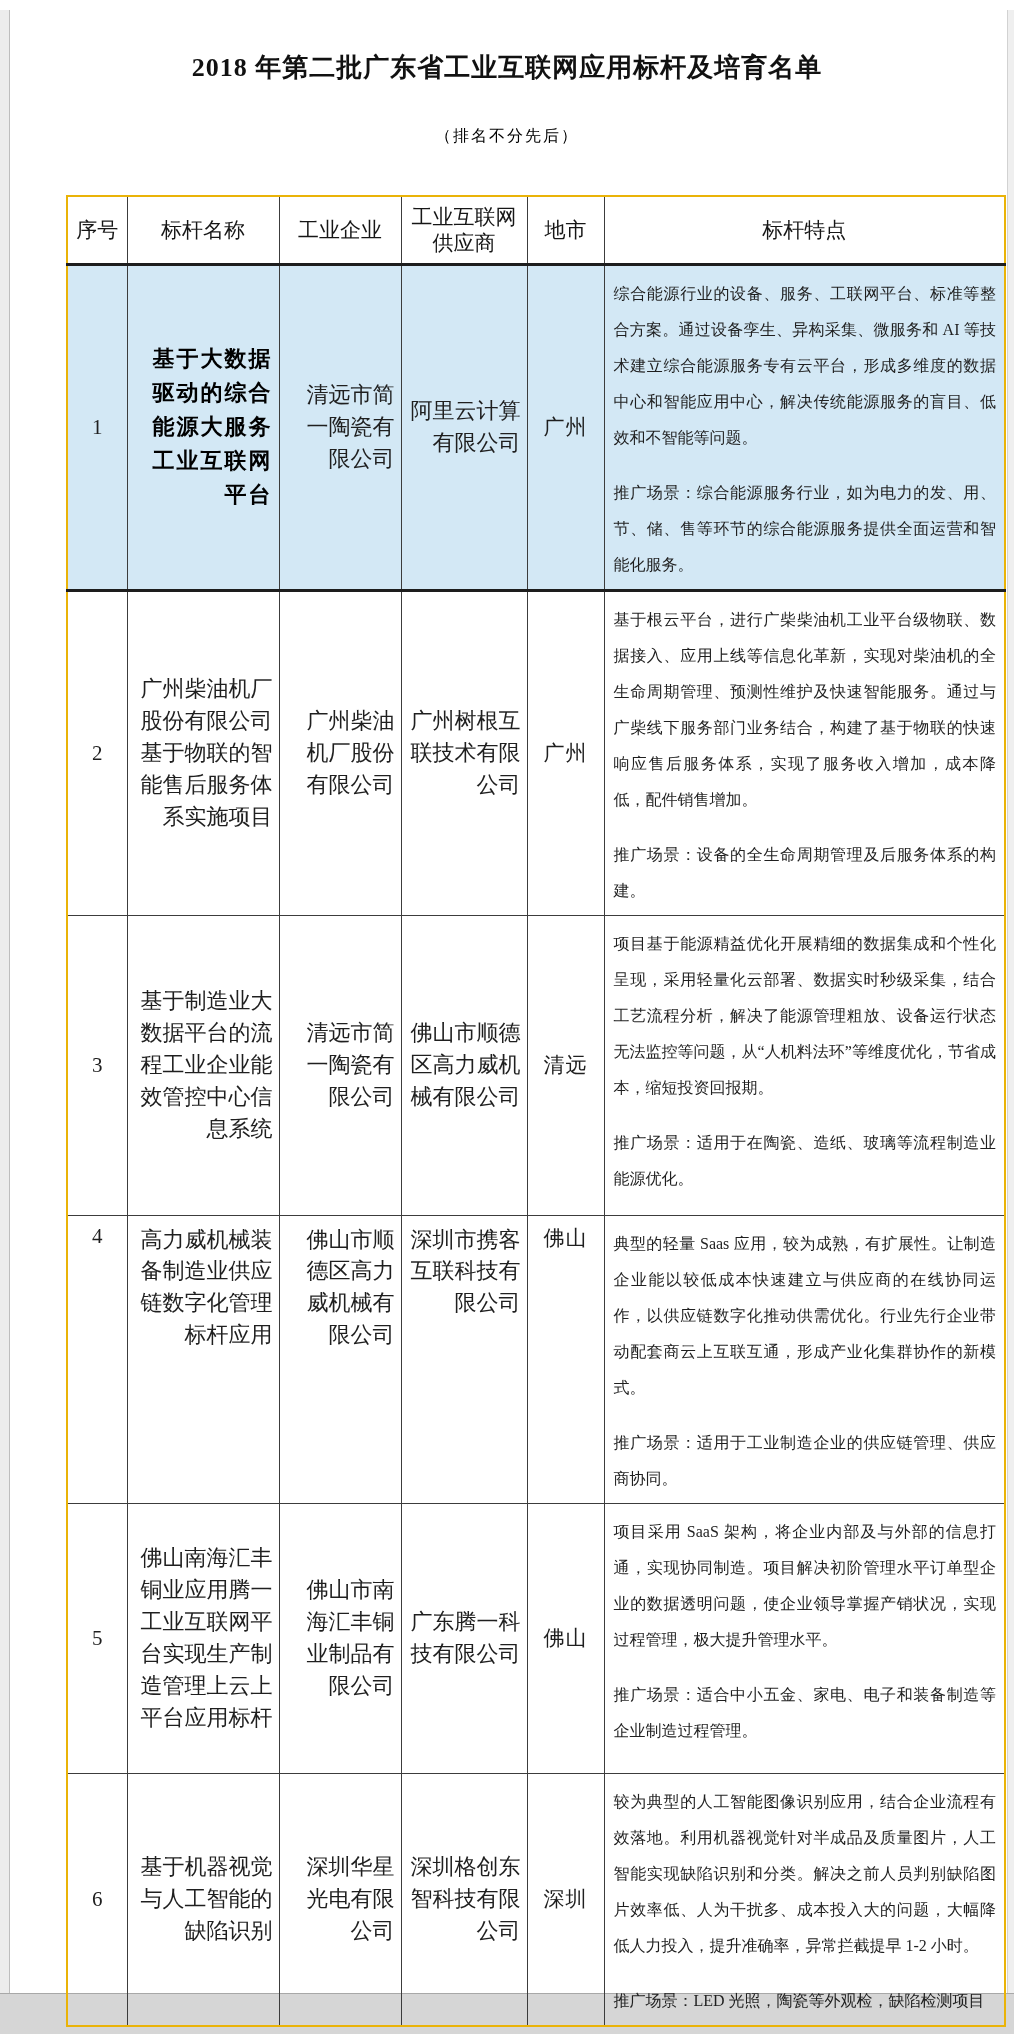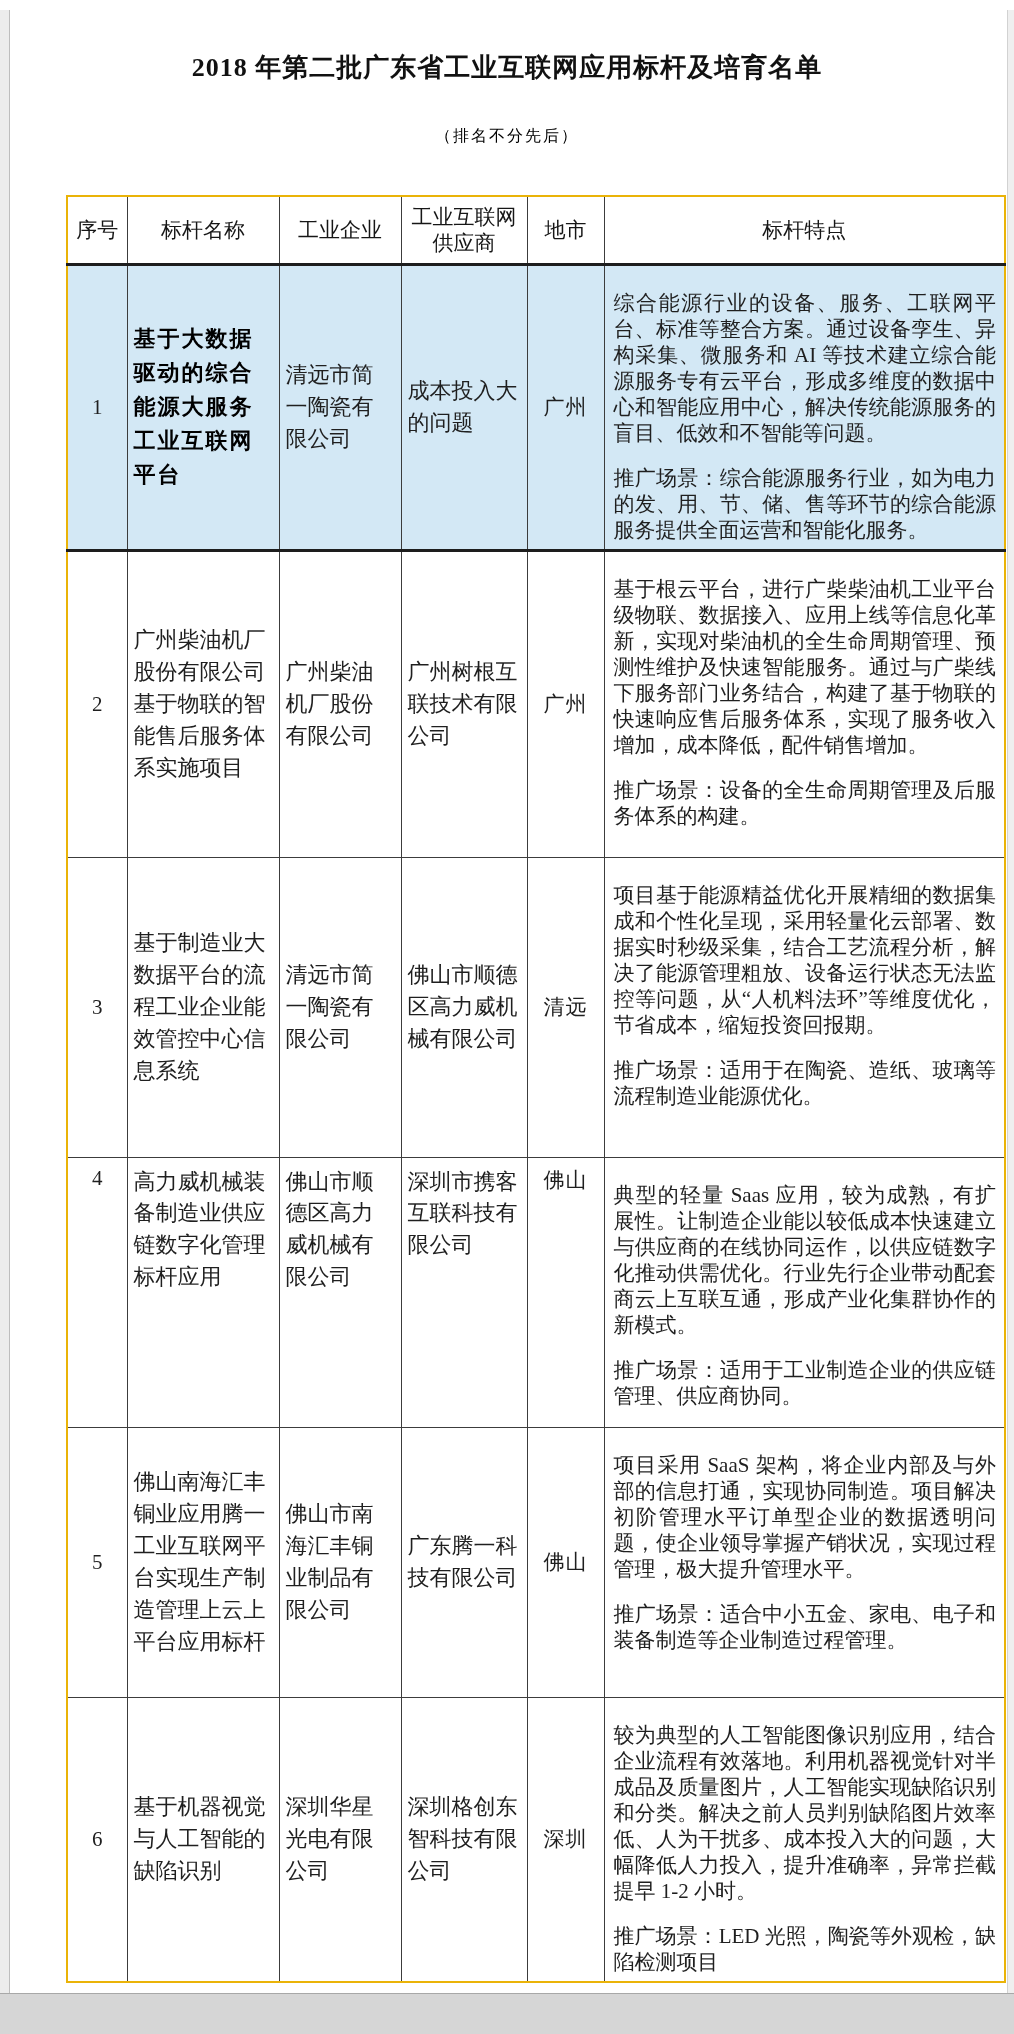--- a/index.html
+++ b/index.html
@@ -47,26 +47,26 @@
   tbody tr:nth-child(5){height:270px;}
   tbody tr:nth-child(6){height:235px;}
   tbody tr:nth-child(7){height:290px;}
 
   td.section-cell{
     text-align:center;font-size:23px;font-weight:bold;letter-spacing:4px;color:#141414;
     border-top:2px solid #222;border-bottom:3px solid #1d1d1d;
   }
   td.cell-no{text-align:center;font-size:21px;}
   td.cell-name,td.cell-enterprise,td.cell-supplier{
-    text-align:left;font-size:22px;line-height:1.45;padding:21px 6px;
+    text-align:right;font-size:22px;line-height:1.45;padding:21px 6px;
   }
   td.cell-city{text-align:center;font-size:21px;letter-spacing:1px;}
   td.cell-feature{
     vertical-align:top;text-align:justify;
-    font-size:21px;line-height:26px;padding:24px 8px 6px 9px;
+    font-size:16px;line-height:36px;padding:10px 8px 6px 9px;
   }
   td.cell-feature p{margin:0 0 19px 0;}
   td.cell-feature p:last-child{margin-bottom:0;}
 
   tr.highlight td{border-top:3px solid #1d1d1d;border-bottom:3px solid #1d1d1d;}
   tr.highlight td.cell-name{
     font-family:"Liberation Sans","DejaVu Sans",sans-serif;
     font-weight:bold;font-size:22px;letter-spacing:2px;line-height:1.55;color:#000;
   }
   tr.top-align td.cell-no,
@@ -102,21 +102,21 @@
       <th>工业互联网供应商</th>
       <th>地市</th>
       <th>标杆特点</th>
     </tr>
   </thead>
   <tbody>
   <tr class="highlight">
         <td class="cell-no" style="background: rgb(211, 232, 245);">1</td>
         <td class="cell-name" style="background: rgb(211, 232, 245);">基于大数据驱动的综合能源大服务工业互联网平台</td>
         <td class="cell-enterprise" style="background: rgb(211, 232, 245);">清远市简一陶瓷有限公司</td>
-        <td class="cell-supplier" style="background: rgb(211, 232, 245);">成本投入大的问题</td>
+        <td class="cell-supplier" style="background: rgb(211, 232, 245);">阿里云计算有限公司</td>
         <td class="cell-city" style="background: rgb(211, 232, 245);">广州</td>
         <td class="cell-feature" style="background: rgb(211, 232, 245);">
           <p>综合能源行业的设备、服务、工联网平台、标准等整合方案。通过设备孪生、异构采集、微服务和 AI 等技术建立综合能源服务专有云平台，形成多维度的数据中心和智能应用中心，解决传统能源服务的盲目、低效和不智能等问题。</p>
           <p>推广场景：综合能源服务行业，如为电力的发、用、节、储、售等环节的综合能源服务提供全面运营和智能化服务。</p>
         </td>
       </tr>
       <tr class="">
         <td class="cell-no">2</td>
         <td class="cell-name">广州柴油机厂股份有限公司基于物联的智能售后服务体系实施项目</td>
         <td class="cell-enterprise">广州柴油机厂股份有限公司</td>

